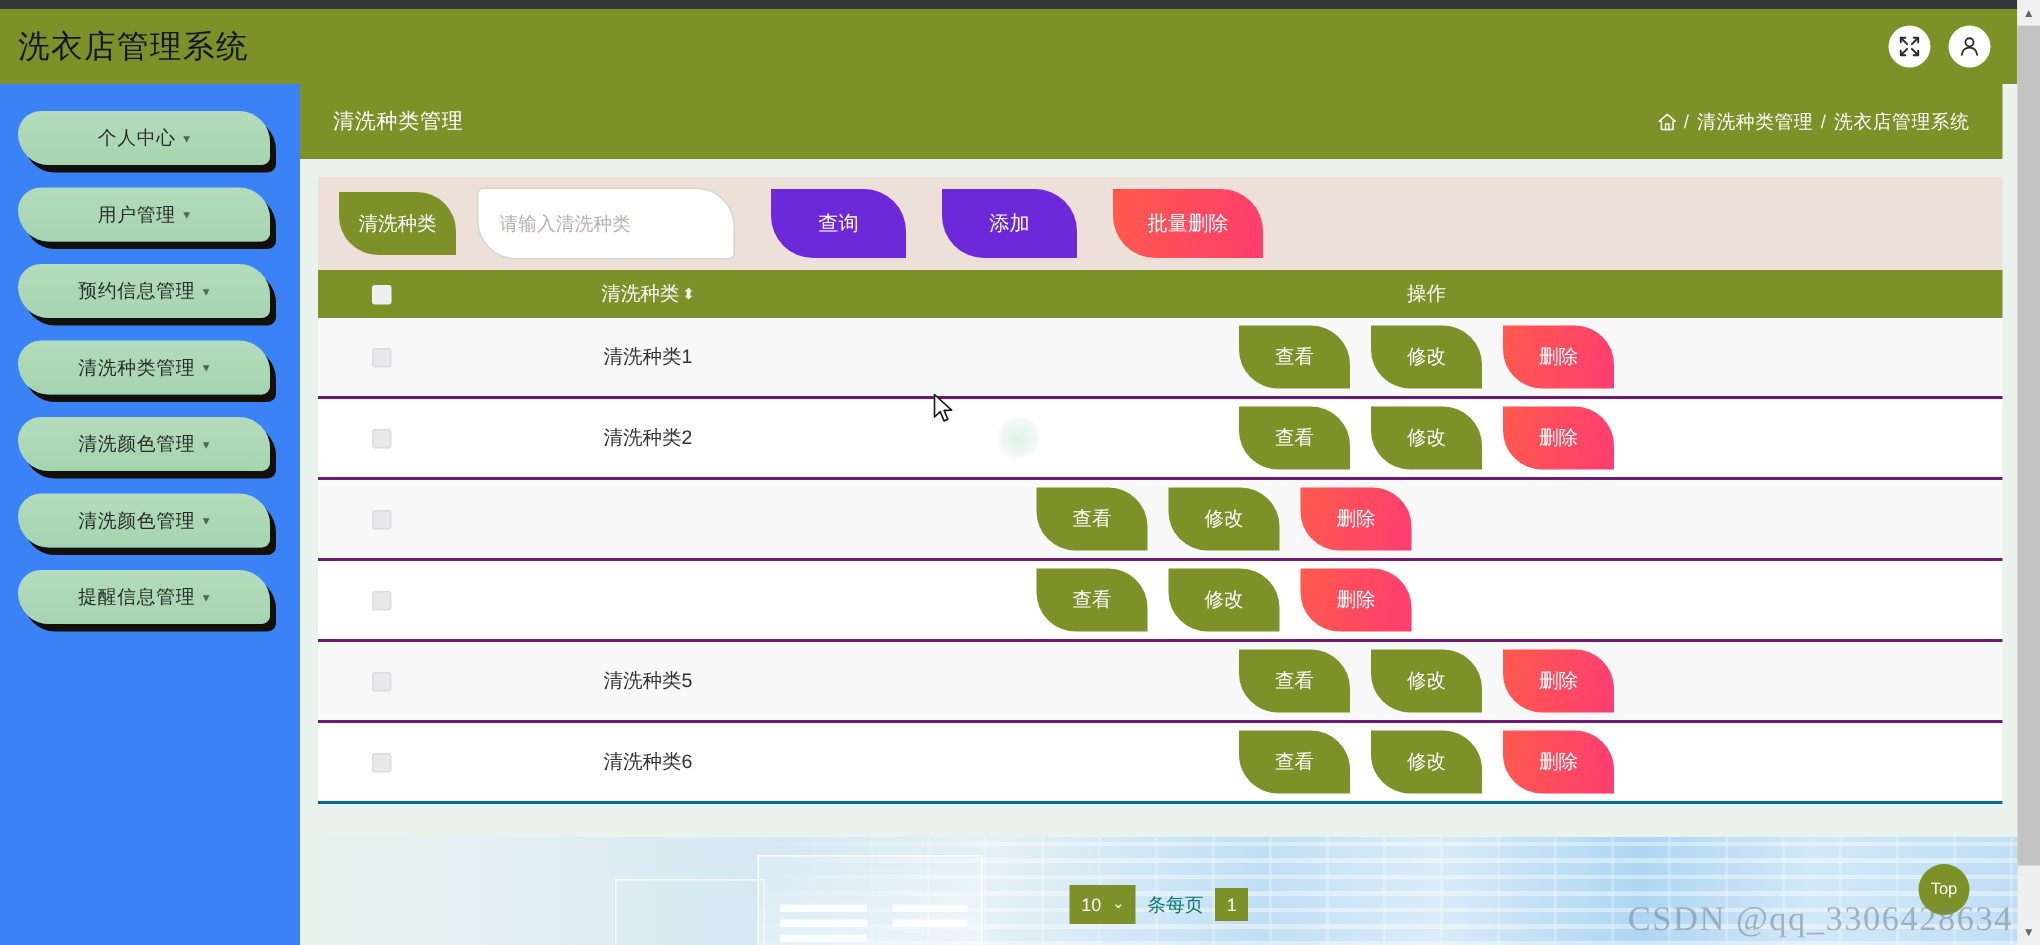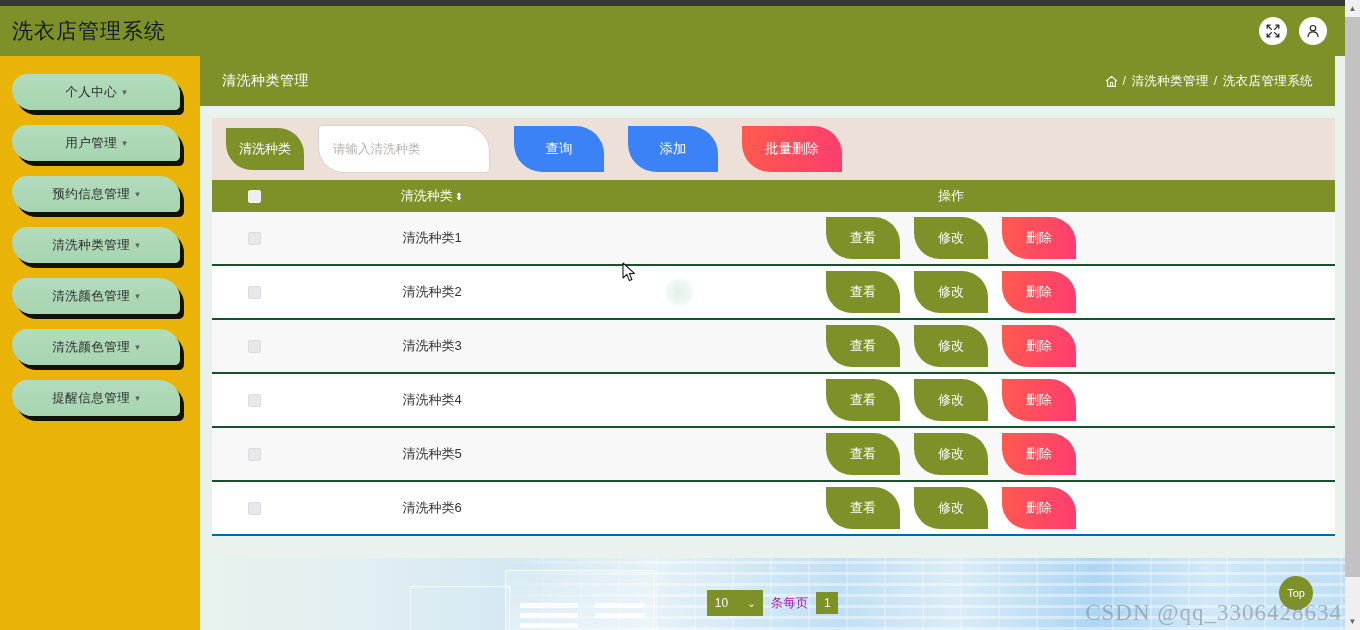--- a/index.html
+++ b/index.html
@@ -51,21 +51,21 @@
     background: #ffffff;
     display: flex; align-items: center; justify-content: center;
     cursor: pointer;
   }
   .circ-btn svg { display: block; }
 
   
   .sidebar {
     position: absolute; left: 0; top: 56px;
     width: 200px; height: 574px;
-    background: #eab308;
+    background: #3b82f6;
     z-index: 20;
     padding-top: 18px;
   }
   .menu-item {
     position: relative;
     width: 168px;
     height: 36px;
     margin: 0 0 15px 12px;
     background: linear-gradient(180deg,#b3dcbc 0%, #a6d4b0 100%);
     border-radius: 22px 8px 8px 22px;
@@ -196,21 +196,21 @@
     border-radius: 4px 26px 4px 26px;
     padding: 0 14px;
     font-size: 12.5px;
     color: #333;
     outline: none;
     font-family: inherit;
   }
   .tb-input::placeholder { color: #b7b2ae; }
   .tb-btn {
     width: 90px; height: 46px; font-size: 13.5px;
-    background: #3b82f6;
+    background: #6d28d9;
     border-radius: 0 28px 0 28px;
     margin-left: 24px;
   }
   .tb-btn.add { margin-left: 24px; }
   .tb-btn.danger {
     width: 100px;
     background: linear-gradient(100deg,#ff5a4d 0%, #ff3d6e 100%);
   }
 
   
@@ -239,21 +239,21 @@
     display: inline-block;
     margin-left: 2px;
     font-size: 10px;
     line-height: 1;
     transform: translateY(1px);
   }
 
   .row {
     height: 54px;
     display: flex; align-items: center;
-    border-bottom: 2px solid #14532d;
+    border-bottom: 2px solid #701a75;
     font-size: 13px; color: #333;
     background: #ffffff;
     position: relative;
   }
   .row.odd { background: #f8f8f8; }
   .row:first-of-type { border-top: 1px solid #f0f4e4; }
   .row:last-of-type { border-bottom: 2px solid #0369a1; }
 
   .row .col-name { justify-content: center; }
 
@@ -283,40 +283,40 @@
 
   
   .pager {
     position: absolute;
     left: 0; bottom: 14px;
     width: 1145px;
     display: flex; align-items: center; justify-content: center;
     gap: 8px;
   }
   .pg-select {
-    width: 56px; height: 26px;
+    width: 44px; height: 26px;
     background: #7d9128;
     color: #ffffff;
     border: none;
     font-size: 12px;
     padding-left: 8px;
     font-family: inherit;
     cursor: pointer;
     -webkit-appearance: none;
     appearance: none;
     position: relative;
   }
   .selwrap { position: relative; display: inline-block; }
   .selwrap .arw {
     position: absolute; right: 7px; top: 50%;
     transform: translateY(-50%);
     color: #fff; font-size: 10px;
     pointer-events: none;
   }
-  .pg-label { font-size: 12.5px; color: #a21caf; }
+  .pg-label { font-size: 12.5px; color: #0f766e; }
   .pg-num {
     min-width: 22px; height: 22px;
     background: #7d9128; color: #fff;
     font-size: 12px;
     display: flex; align-items: center; justify-content: center;
     padding: 0 6px;
     cursor: pointer;
   }
 
   
@@ -519,35 +519,33 @@
               <button class="leaf op-btn">修改</button>
               <button class="leaf op-btn del">删除</button>
             </div>
           </div>
         </div>
 
         <div class="row odd">
           <div class="col-check">
             <span class="chk"></span>
           </div>
-          <div class="col-name">清洗种类3</div>
           <div class="col-ops">
             <div class="ops">
               <button class="leaf op-btn">查看</button>
               <button class="leaf op-btn">修改</button>
               <button class="leaf op-btn del">删除</button>
             </div>
           </div>
         </div>
 
         <div class="row">
           <div class="col-check">
             <span class="chk"></span>
           </div>
-          <div class="col-name">清洗种类4</div>
           <div class="col-ops">
             <div class="ops">
               <button class="leaf op-btn">查看</button>
               <button class="leaf op-btn">修改</button>
               <button class="leaf op-btn del">删除</button>
             </div>
           </div>
         </div>
 
         <div class="row odd">

